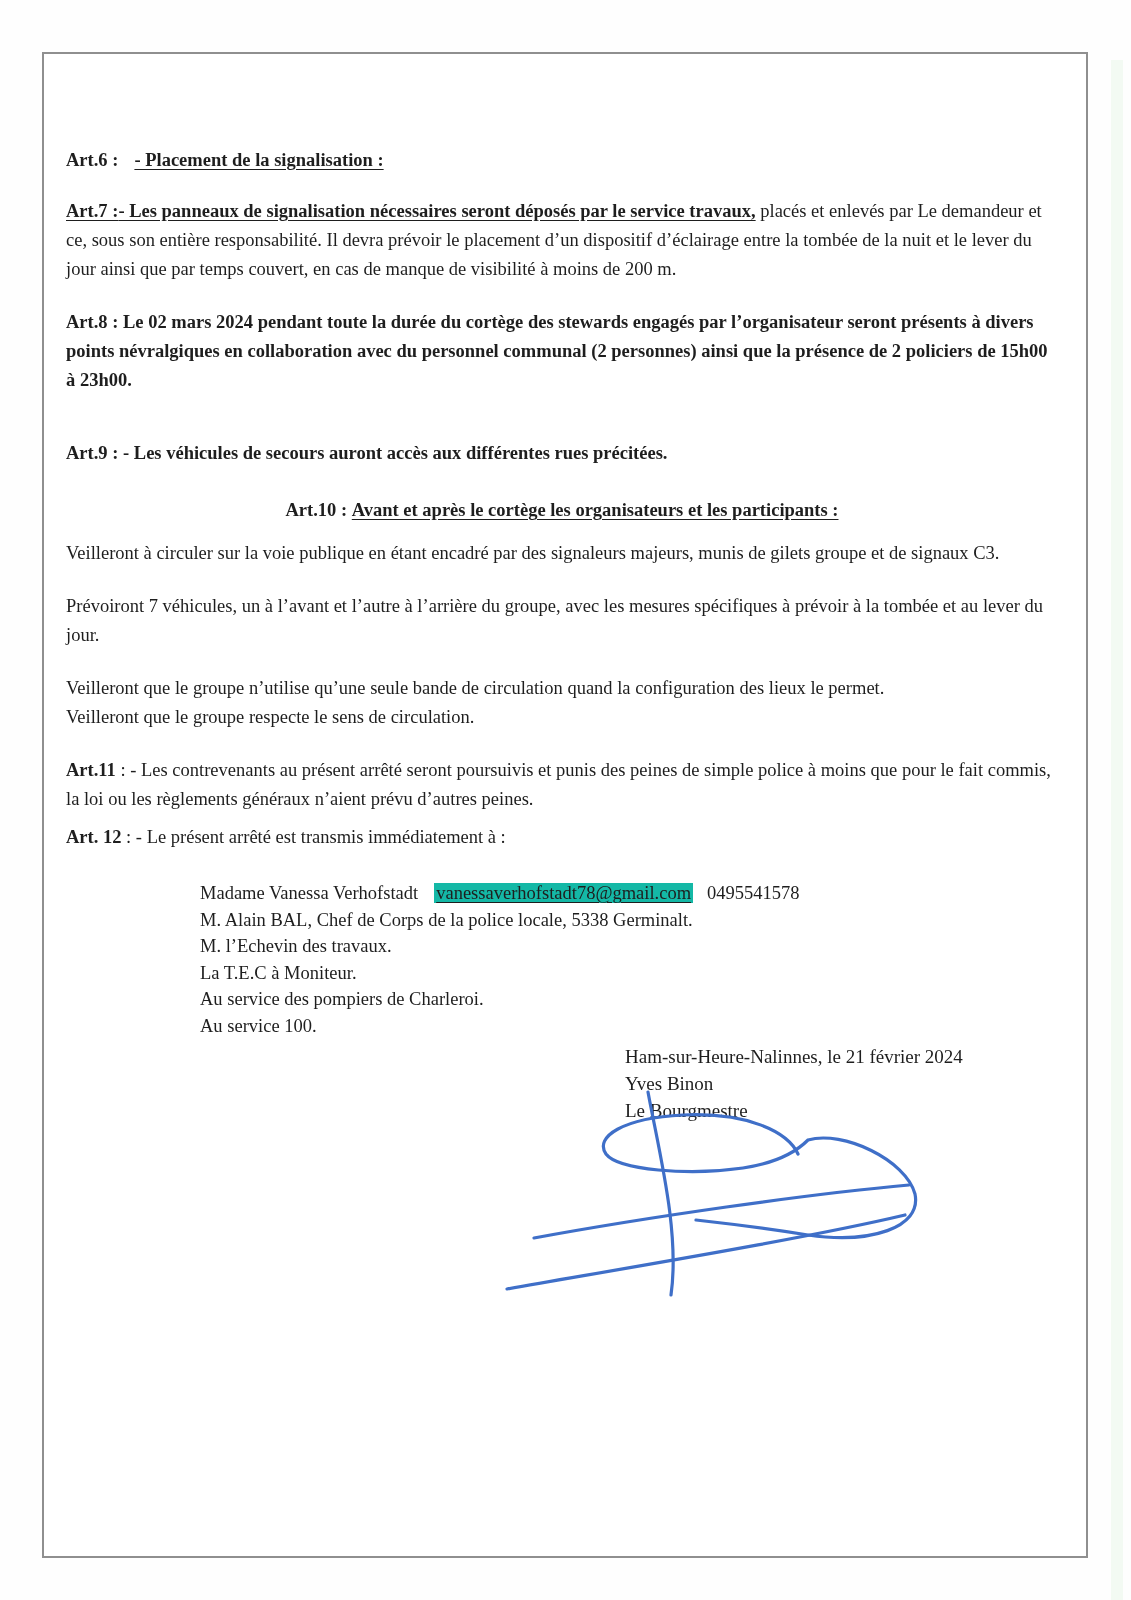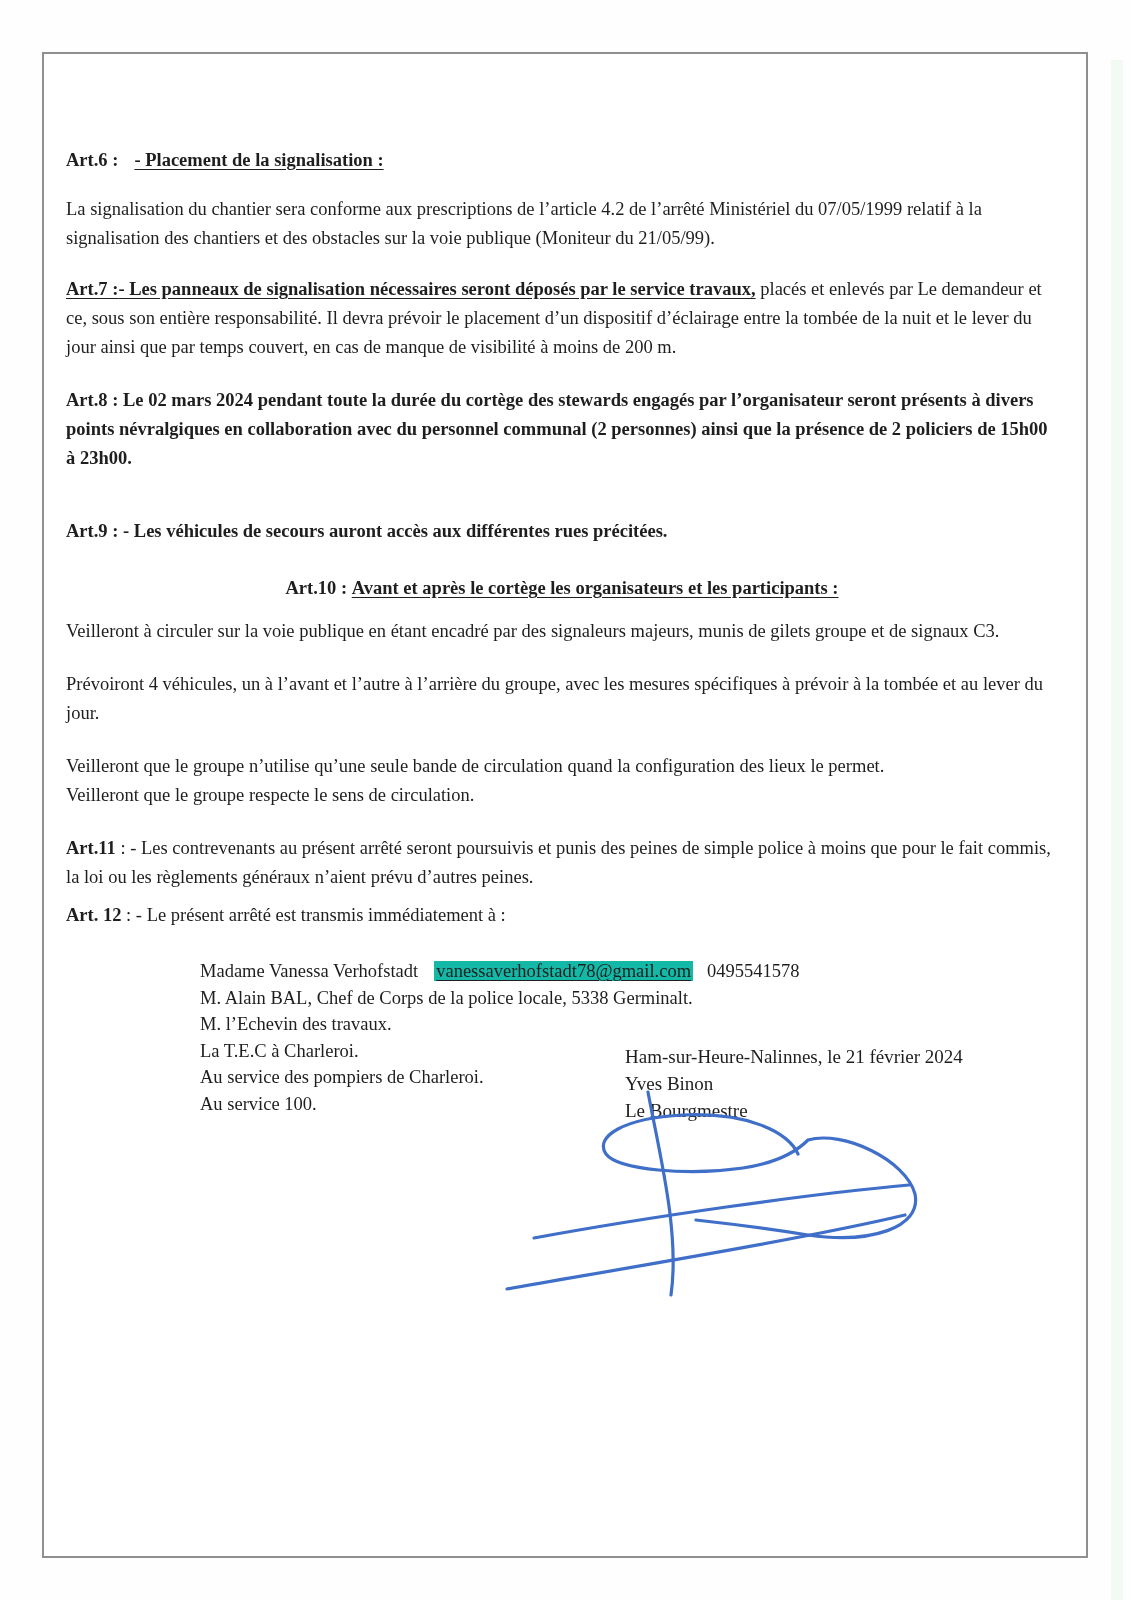--- a/index.html
+++ b/index.html
@@ -52,45 +52,44 @@
 </head>
 <body>
 
 <div class="page-border"></div>
 <div class="scan-strip"></div>
 
 <div class="content">
 
   <p class="sp-art6"><span class="b">Art.6 :</span><span class="gap"></span><span class="b u">- Placement de la signalisation :</span></p>
 
-  <p class="sp20">La signalisation du chantier sera conforme aux prescriptions de l’article 4.2 de l’arrêté Ministériel du 07/05/1999 relatif à la signalisation des chantiers et des obstacles sur la voie publique (Moniteur du 21/05/99).</p>
 
   <p class="sp22"><span class="b u">Art.7 :</span><span class="b u">- Les panneaux de signalisation nécessaires seront déposés par le service travaux,</span><span> placés et enlevés par Le demandeur et ce, sous son entière responsabilité. Il devra prévoir le placement d’un dispositif d’éclairage entre la tombée de la nuit et le lever du jour ainsi que par temps couvert, en cas de manque de visibilité à moins de 200 m.</span></p>
 
   <p class="sp24 b">Art.8 : Le 02 mars 2024 pendant toute la durée du cortège des stewards engagés par l’organisateur seront présents à divers points névralgiques en collaboration avec du personnel communal (2 personnes) ainsi que la présence de 2 policiers de 15h00 à 23h00.</p>
 
   <p class="sp44 b">Art.9 : - Les véhicules de secours auront accès aux différentes rues précitées.</p>
 
   <p class="sp28"><span class="b">Art.10 :</span><span>&nbsp;</span><span class="b u">Avant et après le cortège les organisateurs et les participants :</span></p>
 
   <p class="sp14">Veilleront à circuler sur la voie publique en étant encadré par des signaleurs majeurs, munis de gilets groupe et de signaux C3.</p>
 
-  <p class="sp24">Prévoiront 4 véhicules, un à l’avant et l’autre à l’arrière du groupe, avec les mesures spécifiques à prévoir à la tombée et au lever du jour.</p>
+  <p class="sp24">Prévoiront 7 véhicules, un à l’avant et l’autre à l’arrière du groupe, avec les mesures spécifiques à prévoir à la tombée et au lever du jour.</p>
 
   <p class="sp24"><span>Veilleront que le groupe n’utilise qu’une seule bande de circulation quand la configuration des lieux le permet.</span><br><span>Veilleront que le groupe respecte le sens de circulation.</span></p>
 
   <p class="sp24"><span class="b">Art.11</span><span> : - Les contrevenants au présent arrêté seront poursuivis et punis des peines de simple police à moins que pour le fait commis, la loi ou les règlements généraux n’aient prévu d’autres peines.</span></p>
 
   <p class="sp26"><span class="b">Art. 12</span><span> : - Le présent arrêté est transmis immédiatement à :</span></p>
 
   <div class="recipients">
     <div><span>Madame Vanessa Verhofstadt</span><span class="email-gap"></span><span class="email">vanessaverhofstadt78@gmail.com</span><span class="phone-gap"></span><span>0495541578</span></div>
     <div>M. Alain BAL, Chef de Corps de la police locale, 5338 Germinalt.</div>
     <div>M. l’Echevin des travaux.</div>
-    <div>La T.E.C à Charleroi.</div>
+    <div>La T.E.C à Moniteur.</div>
     <div>Au service des pompiers de Charleroi.</div>
     <div>Au service 100.</div>
   </div>
 
 </div>
 
 <div class="closing">
   <div>Ham-sur-Heure-Nalinnes, le 21 février 2024</div>
   <div>Yves Binon</div>
   <div>Le Bourgmestre</div>

